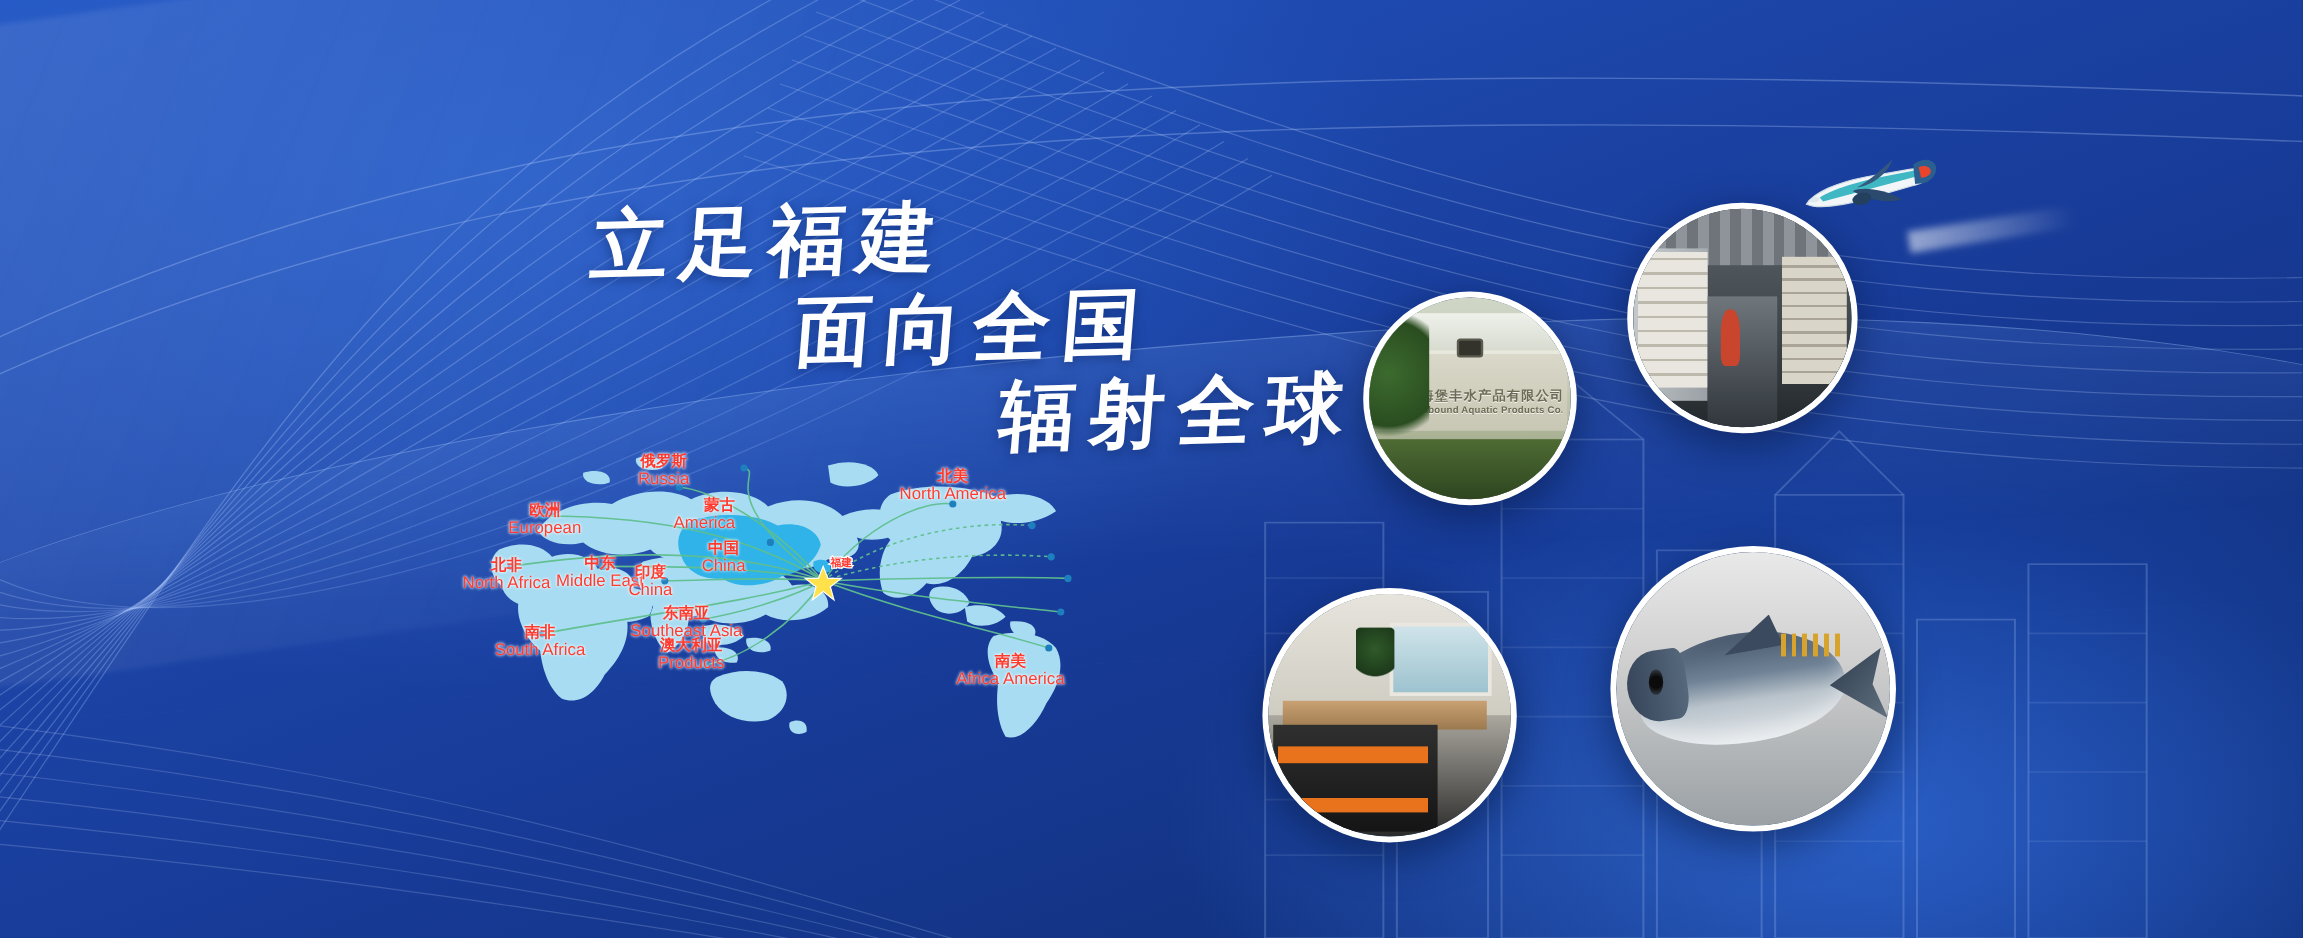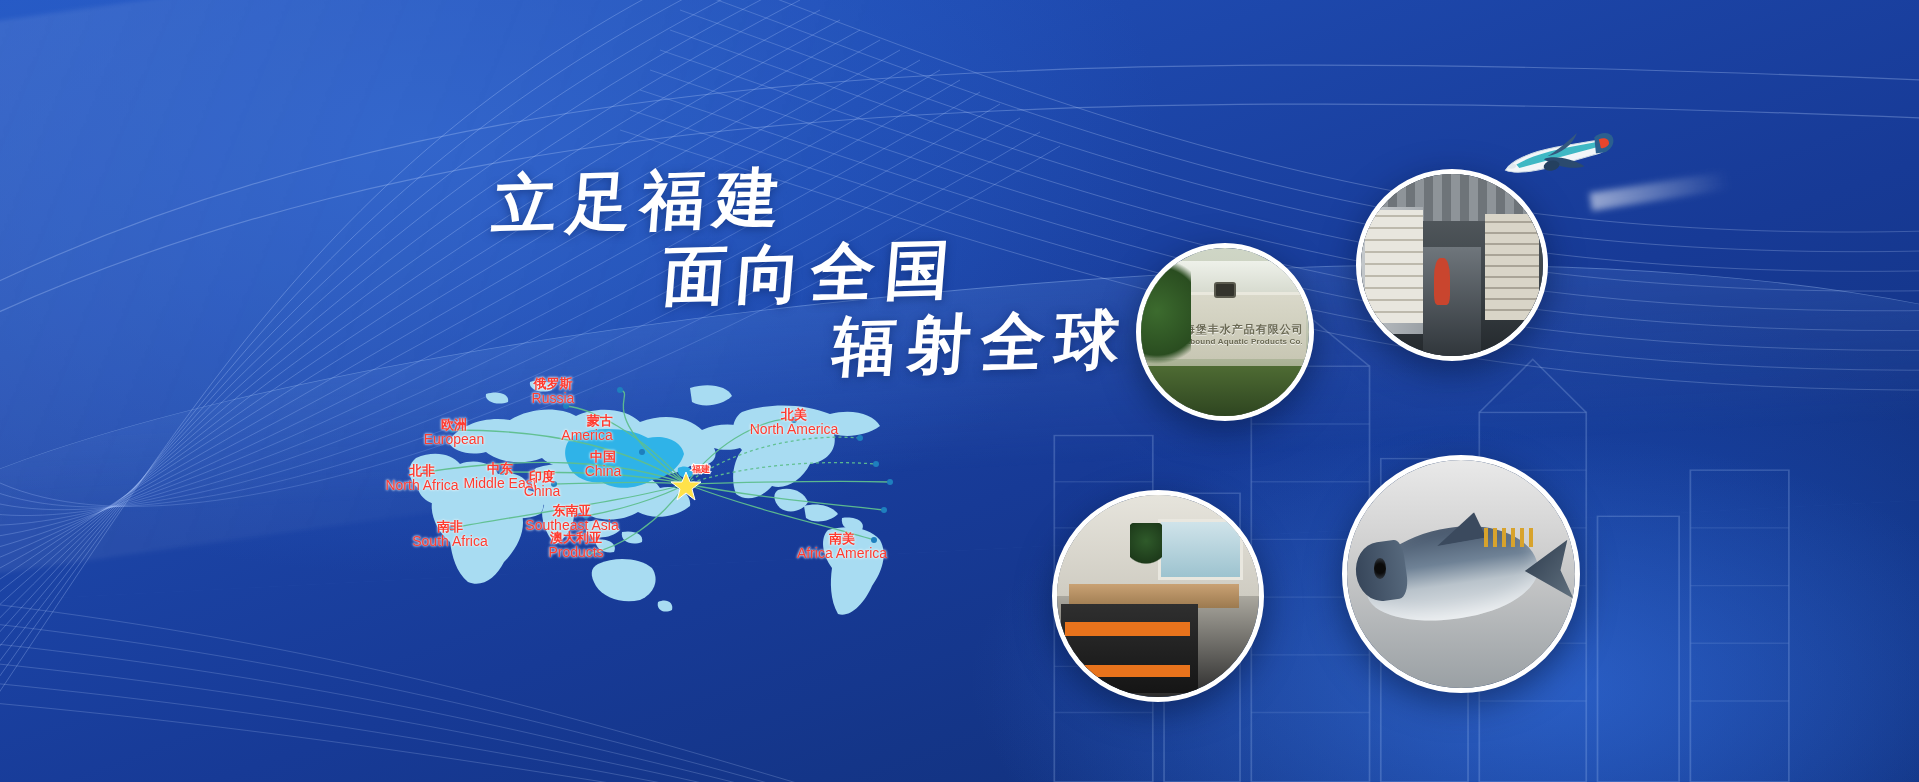--- a/index.html
+++ b/index.html
@@ -373,25 +373,25 @@
       <span class="en">South Africa</span>
     </div>
     <div class="mlabel" style="left:182px;top:132px;transform:translateX(-50%);">
       <span class="cn">东南亚</span>
       <span class="en">Southeast Asia</span>
     </div>
     <div class="mlabel" style="left:186px;top:159px;transform:translateX(-50%);">
       <span class="cn">澳大利亚</span>
       <span class="en">Products</span>
     </div>
-    <div class="mlabel" style="left:404px;top:36px;transform:translateX(-50%);">
+    <div class="mlabel" style="left:404px;top:18px;transform:translateX(-50%);">
       <span class="cn">北美</span>
       <span class="en">North America</span>
     </div>
-    <div class="mlabel" style="left:452px;top:160px;transform:translateX(-50%);">
+    <div class="mlabel" style="left:452px;top:172px;transform:translateX(-50%);">
       <span class="cn">南美</span>
       <span class="en">Africa America</span>
     </div>
   </div>
 
   <div class="circle" style="left:1136px;top:243px;width:178px;height:178px;">
     <div class="inner ph-sign">
       <div class="sign-roof"></div>
       <div class="sign-wall"></div>
       <div class="sign-lamp"></div>

